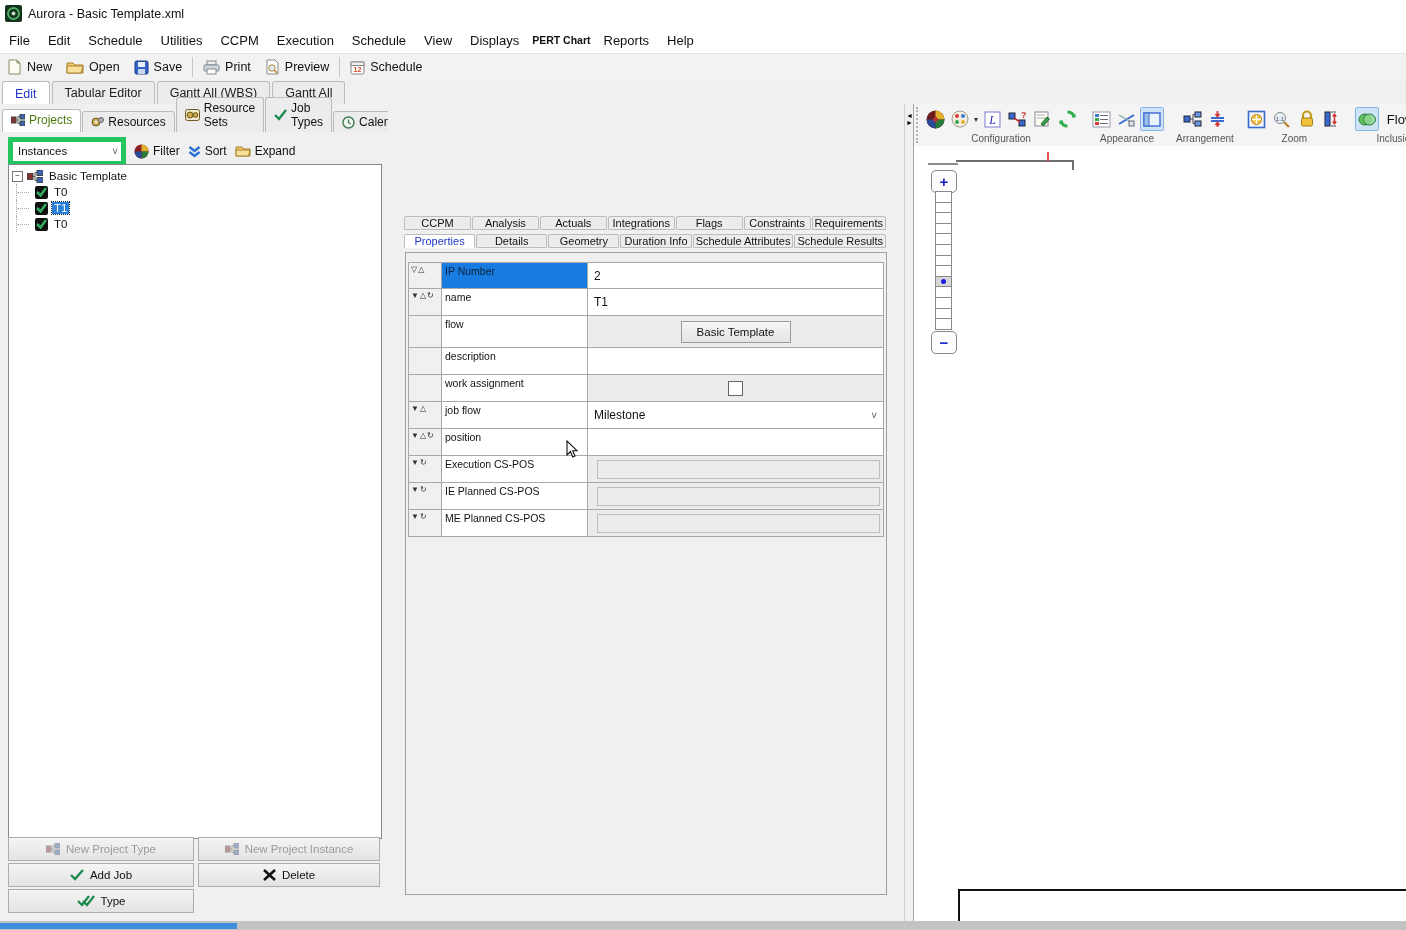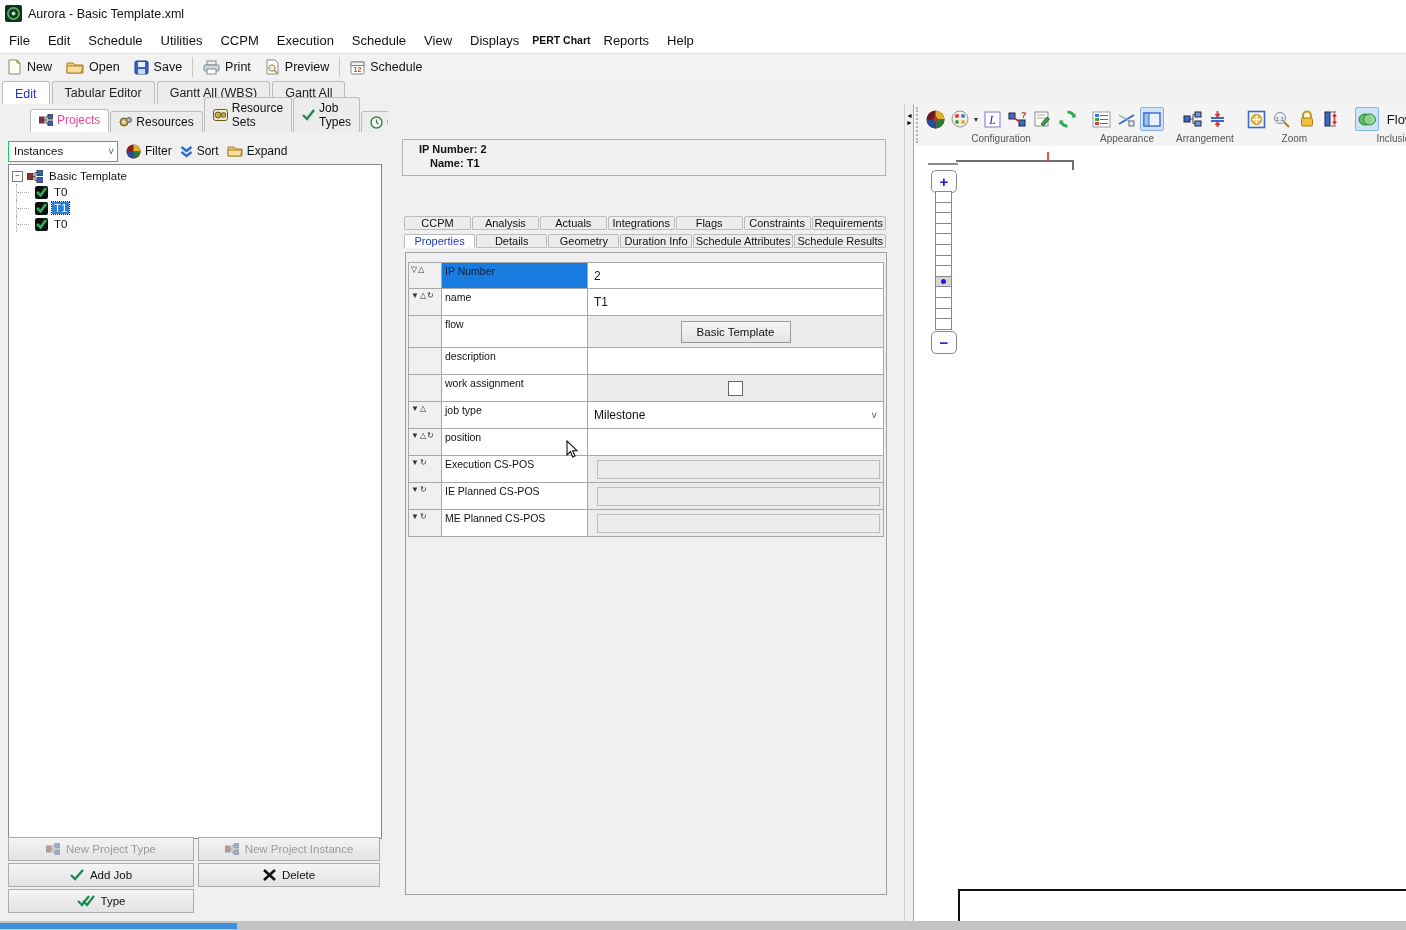--- a/index.html
+++ b/index.html
@@ -21,23 +21,23 @@
   #doc-tabs{left:0;top:79px;width:1406px;height:25px;background:#f0f0f0;border-bottom:1px solid #9fb6cd;align-items:flex-end;}
   .doc-tab{padding:4px 12px 4px 12px;font-size:12.5px;border:1px solid #bcbcbc;border-bottom:none;
            background:#ececec;margin-left:2px;border-radius:3px 3px 0 0;color:#222;}
   .doc-tab.active{background:#ffffff;color:#1f36c8;position:relative;top:1px;padding-top:5px;}
 
   
   #left-panel{left:0;top:104px;width:388px;height:817px;background:#f0f0f0;}
   #left-tabs{left:2px;top:2px;height:26px;align-items:flex-end;}
   .lp-tab{display:flex;align-items:center;gap:4px;padding:3px 8px;font-size:12px;border:1px solid #bcbcbc;
           border-bottom:none;background:#ececec;margin-right:1px;border-radius:3px 3px 0 0;justify-content:flex-end;}
-  .lp-tab.active{background:#ffffff;color:#ec4899;padding-bottom:5px;margin-left:28px;}
+  .lp-tab.active{background:#ffffff;color:#4d7c0f;padding-bottom:5px;}
   #lp-toolbar{left:8px;top:36px;height:22px;gap:8px;}
-  #instances-select{width:100px;height:19px;border:1px solid #22c55e;background:#fff;display:flex;align-items:center;
+  #instances-select{width:100px;height:19px;border:5px solid #22c55e;background:#fff;display:flex;align-items:center;
                     justify-content:space-between;padding:0 3px 0 5px;font-size:11.5px;}
   .lp-tool{display:flex;align-items:center;gap:4px;font-size:12px;}
   #tree-box{left:8px;top:60px;width:372px;height:673px;background:#ffffff;border:1px solid #828790;}
   .tree-row{display:flex;align-items:center;height:16px;gap:4px;}
   .expander{width:9px;height:9px;border:1px solid #777;background:#fff;font-size:8px;line-height:7px;text-align:center;color:#333;margin-left:3px;}
   .tree-label{font-size:11.5px;padding:0 2px;}
   .tree-label.selected{background:#2a7fd8;color:#fff;outline:1px dotted #123;}
   .connector{width:14px;height:16px;border-left:1px dotted #a9a9a9;position:relative;margin-left:7px;}
   .connector:after{content:"";position:absolute;left:0;top:8px;width:12px;border-top:1px dotted #a9a9a9;}
   .jobicon{width:13px;height:13px;background:#101010;border-radius:2px;display:flex;align-items:center;justify-content:center;}
@@ -398,24 +398,20 @@
     </div>
   </div>
 </div>
 
 <div id="split1" class="abs"></div>
 <div id="split2" class="abs">
   <span class="split-arrows">◄<br>►</span>
 </div>
 
 <div id="center-panel" class="abs">
-  <div id="cp-header" class="abs">
-    <div>IP Number: 2</div>
-    <div class="name-line">Name: T1</div>
-  </div>
 
 
   <div id="cp-tabs1" class="abs row">
     <span class="cp-tab">CCPM</span>
     <span class="cp-tab">Analysis</span>
     <span class="cp-tab">Actuals</span>
     <span class="cp-tab">Integrations</span>
     <span class="cp-tab">Flags</span>
     <span class="cp-tab">Constraints</span>
     <span class="cp-tab">Requirements</span>
@@ -461,21 +457,21 @@
       <div class="pg-row" style="height:27px">
         <span class="pg-gutter"></span>
         <span class="pg-label">work assignment</span>
         <span class="pg-value gray">
           <span class="checkbox"></span>
         </span>
       </div>
 
       <div class="pg-row" style="height:27px">
         <span class="pg-gutter">▼△</span>
-        <span class="pg-label">job type</span>
+        <span class="pg-label">job flow</span>
         <span class="pg-value">
           <span class="select-cell">
             <span>Milestone</span>
             <span class="chev">˅</span>
           </span>
         </span>
       </div>
 
       <div class="pg-row" style="height:27px">
         <span class="pg-gutter">▼△↻</span>

